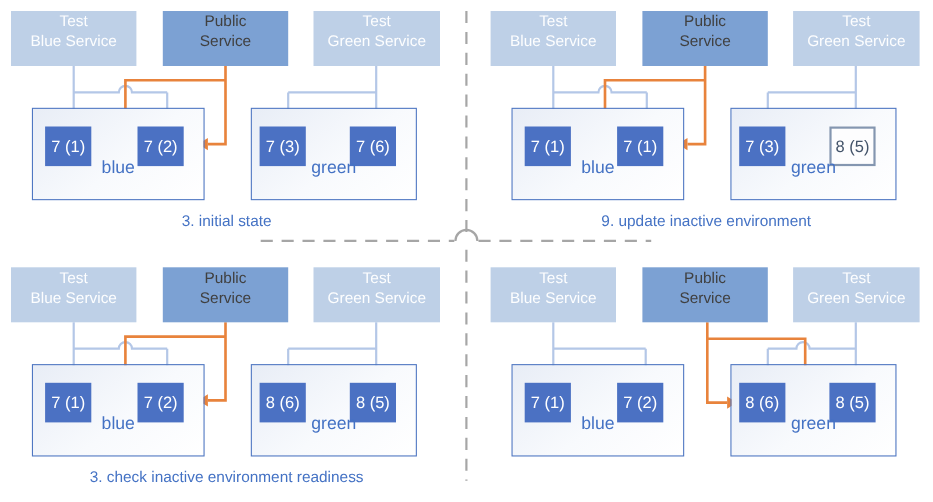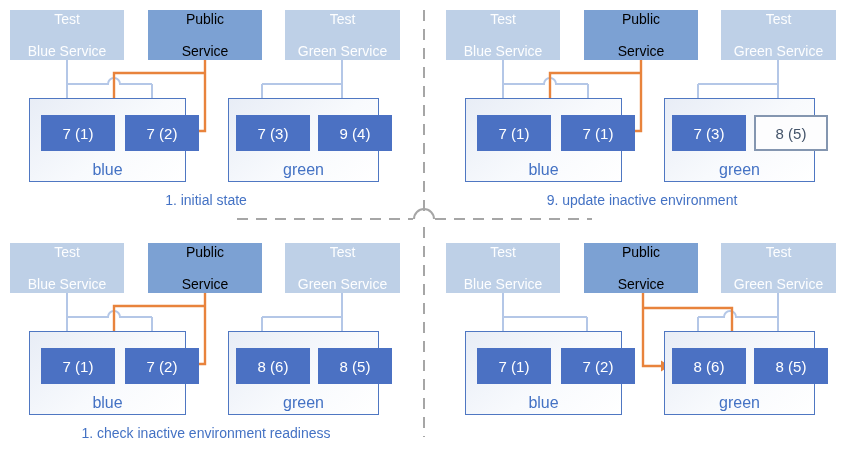--- a/index.html
+++ b/index.html
@@ -7,37 +7,37 @@
   #canvas {
     position:relative; width:848px; height:456px; overflow:hidden;
     background:#ffffff;
     font-family:"Liberation Sans", sans-serif;
   }
   .quad { position:absolute; width:424px; height:220px; }
   .arrows { position:absolute; left:0; top:0; pointer-events:none; }
 
   .svc {
     position:absolute; top:10px; height:50px;
-    display:flex; flex-direction:column; justify-content:space-between;
+    display:flex; flex-direction:column; justify-content:flex-start;
     text-align:center; font-size:14px; line-height:18px;
   }
   .svc--test   { background:var(--test-service-blue,#bed0e7); color:rgba(255,255,255,0.97); }
-  .svc--public { background:var(--public-service-blue,#7ca1d3); color:#000000; }
+  .svc--public { background:var(--public-service-blue,#7ca1d3); color:#404040; }
 
   .env {
     position:absolute; top:98px; height:84px;
     border:1px solid var(--env-border-blue,#4f77c2);
     background:linear-gradient(140deg,#e8edf6 0%, #f8fafd 55%, #ffffff 100%);
   }
   .env-label {
-    position:absolute; left:0; right:0; bottom:2px; text-align:center;
+    position:absolute; left:0; right:0; bottom:19px; text-align:center;
     color:var(--label-blue,#4472c4); font-size:16px;
   }
   .pod {
-    position:absolute; top:16px; width:74px; height:36px;
+    position:absolute; top:16px; width:42px; height:36px;
     display:flex; align-items:center; justify-content:center;
     background:var(--accent-pod-blue,#4b71c3); color:#ffffff; font-size:15px;
     white-space:nowrap;
   }
   .pod--inactive {
     background:#fdfdfe;
     color:var(--inactive-pod-text,#44546a);
     border:2px solid var(--inactive-pod-border,#8496b0);
   }
   .caption {
@@ -94,24 +94,24 @@
       <span>Test</span>
       <span>Green Service</span>
     </div>
     <div class="env" style="left:29px;width:157px">
       <div class="pod" style="left:11px">7 (1)</div>
       <div class="pod" style="left:95px">7 (2)</div>
       <div class="env-label">blue</div>
     </div>
     <div class="env" style="left:228px;width:151px">
       <div class="pod" style="left:7px">7 (3)</div>
-      <div class="pod" style="left:89px">9 (4)</div>
-      <div class="env-label">green</div>
-    </div>
-    <div class="caption">1. initial state</div>
+      <div class="pod" style="left:89px">7 (6)</div>
+      <div class="env-label">green</div>
+    </div>
+    <div class="caption">3. initial state</div>
   </section>
 
   <section class="quad" style="left:436px;top:0">
     <svg class="arrows" width="424" height="220">
       <g>
         <path class="al" d="M67 60 V107 M67 84 H108 A6 6 0 0 1 120 84 H152 M152 84 V107"></path>
         <polygon class="alh" points="61,104 73,104 67,113"></polygon>
         <polygon class="alh" points="146,104 158,104 152,113"></polygon>
       </g>
       <g>
@@ -185,21 +185,21 @@
     <div class="env" style="left:29px;width:157px">
       <div class="pod" style="left:11px">7 (1)</div>
       <div class="pod" style="left:95px">7 (2)</div>
       <div class="env-label">blue</div>
     </div>
     <div class="env" style="left:228px;width:151px">
       <div class="pod" style="left:7px">8 (6)</div>
       <div class="pod" style="left:89px">8 (5)</div>
       <div class="env-label">green</div>
     </div>
-    <div class="caption">1. check inactive environment readiness</div>
+    <div class="caption">3. check inactive environment readiness</div>
   </section>
 
   <section class="quad" style="left:436px;top:233px">
     <svg class="arrows" width="424" height="220">
       <g>
         <path class="al" d="M67 60 V107 M67 84 H151 M151 84 V107"></path>
         <polygon class="alh" points="61,104 73,104 67,113"></polygon>
         <polygon class="alh" points="145,104 157,104 151,113"></polygon>
       </g>
       <g>

